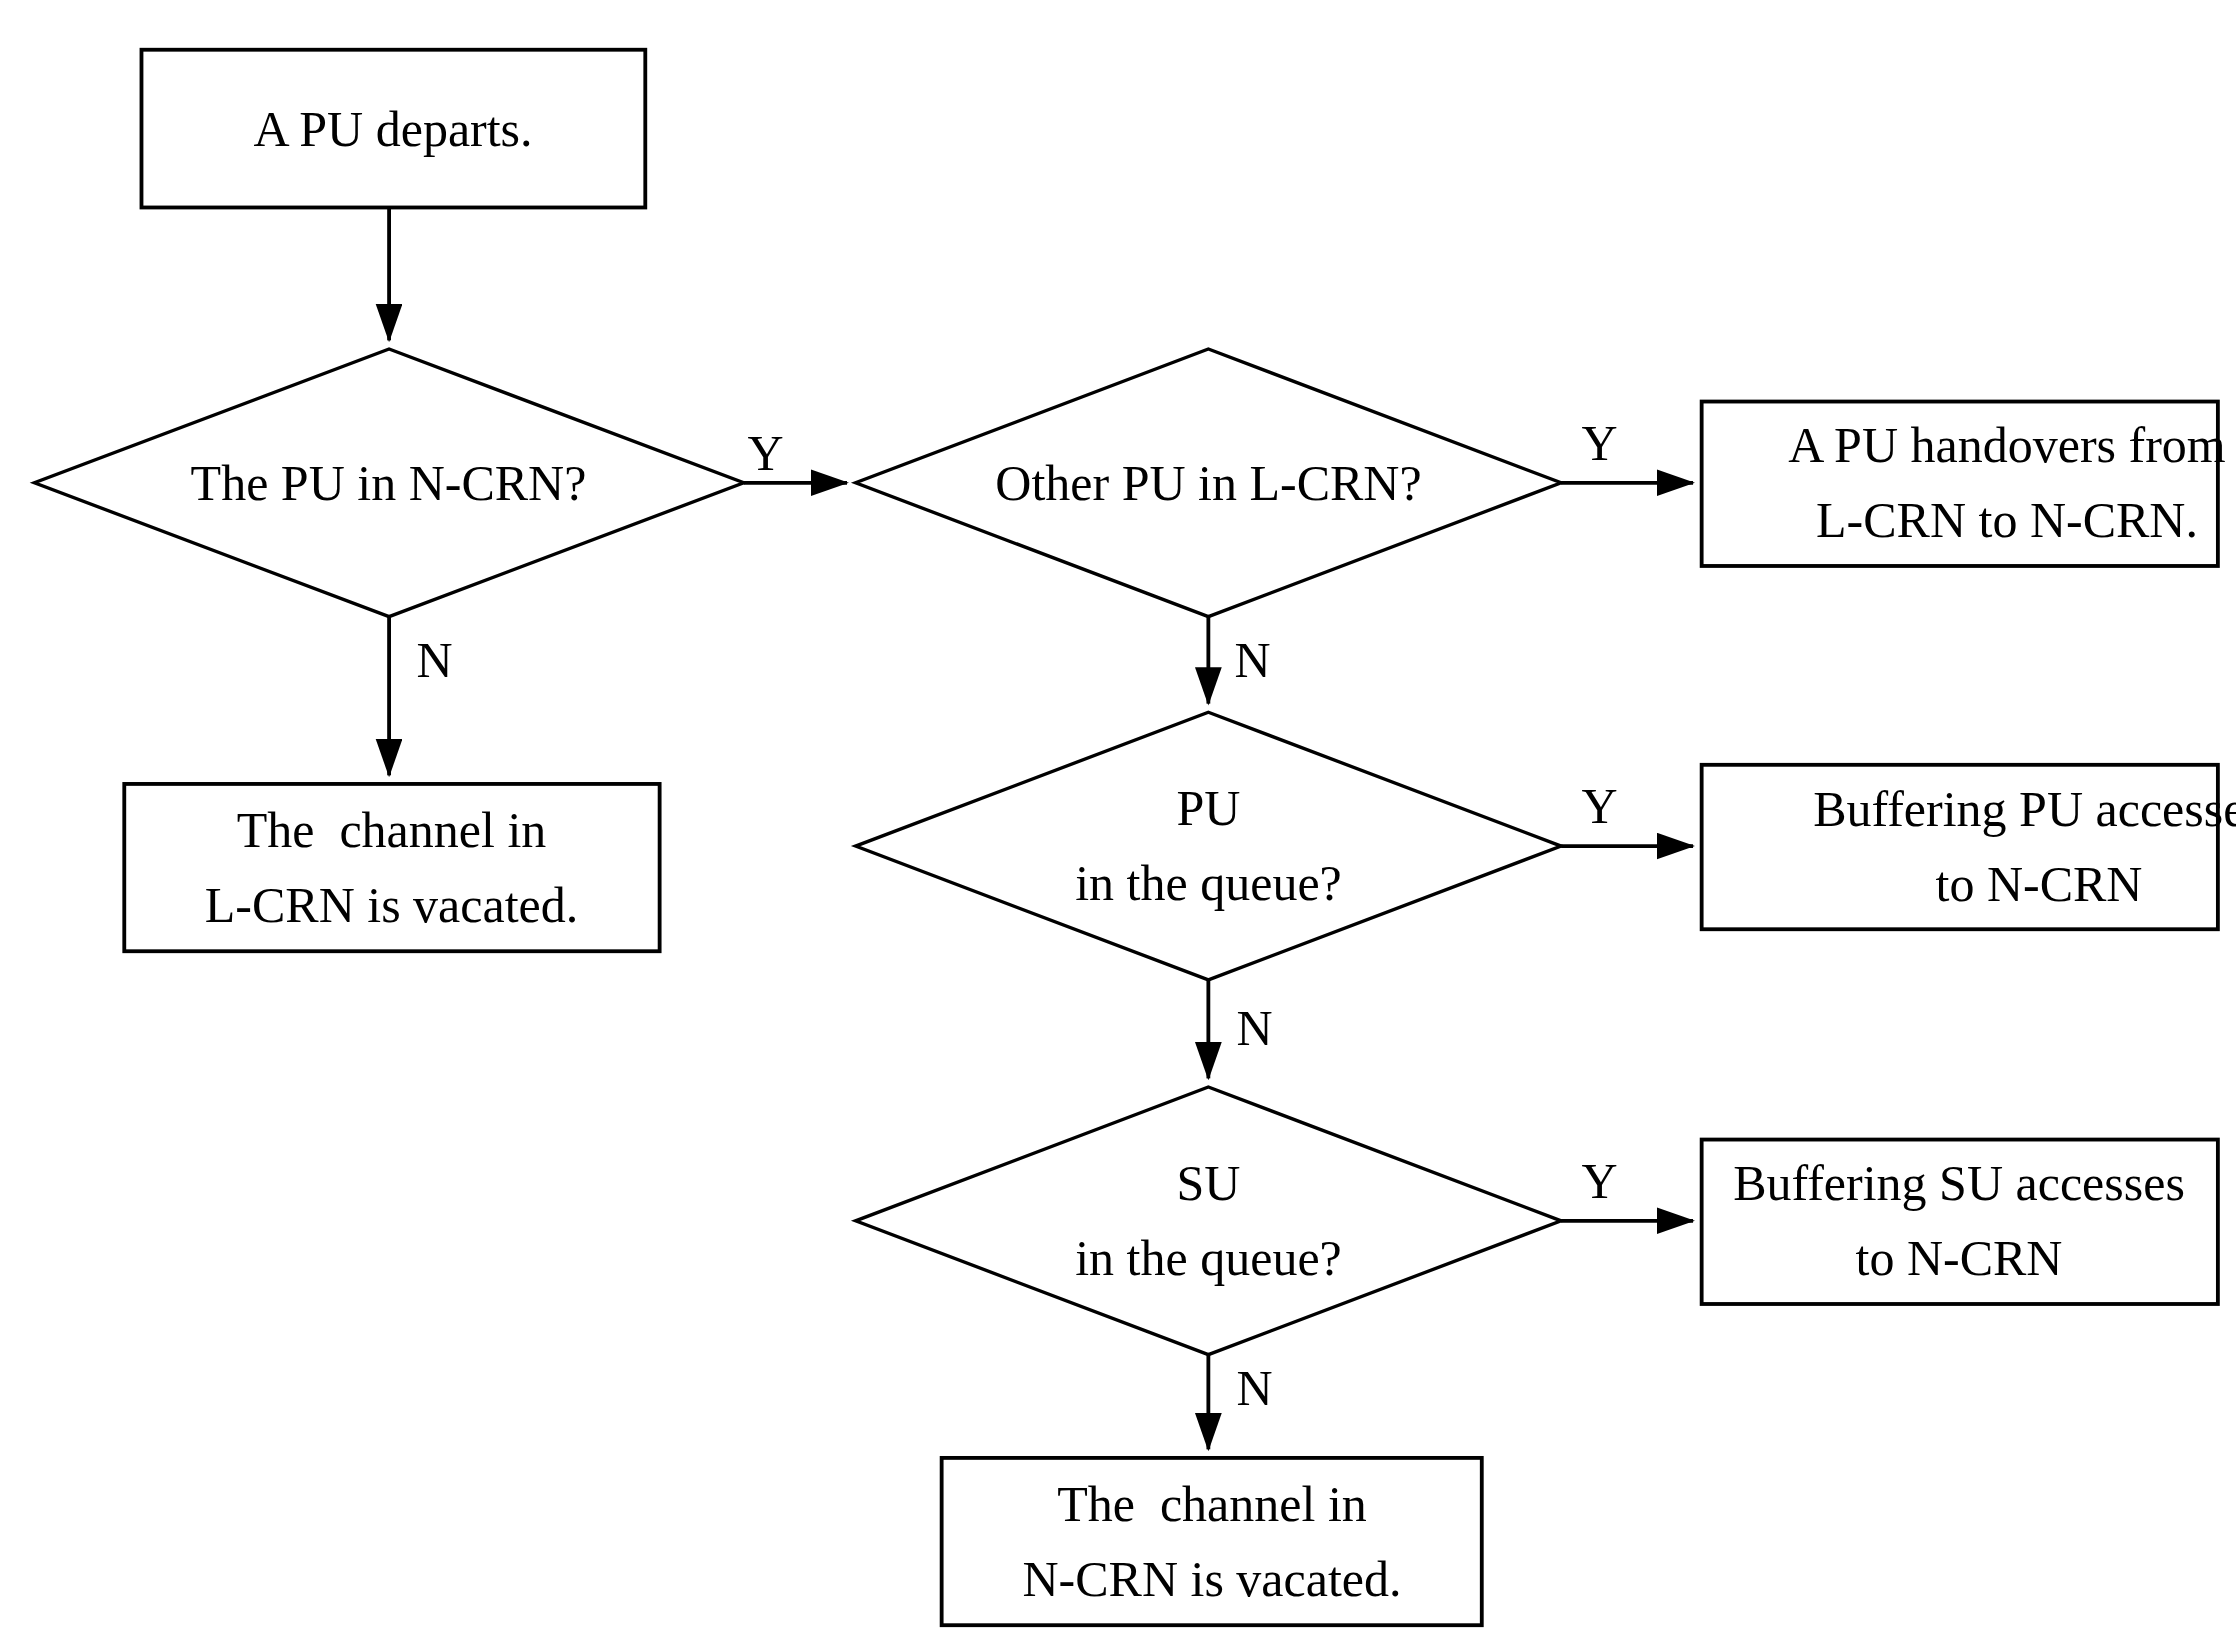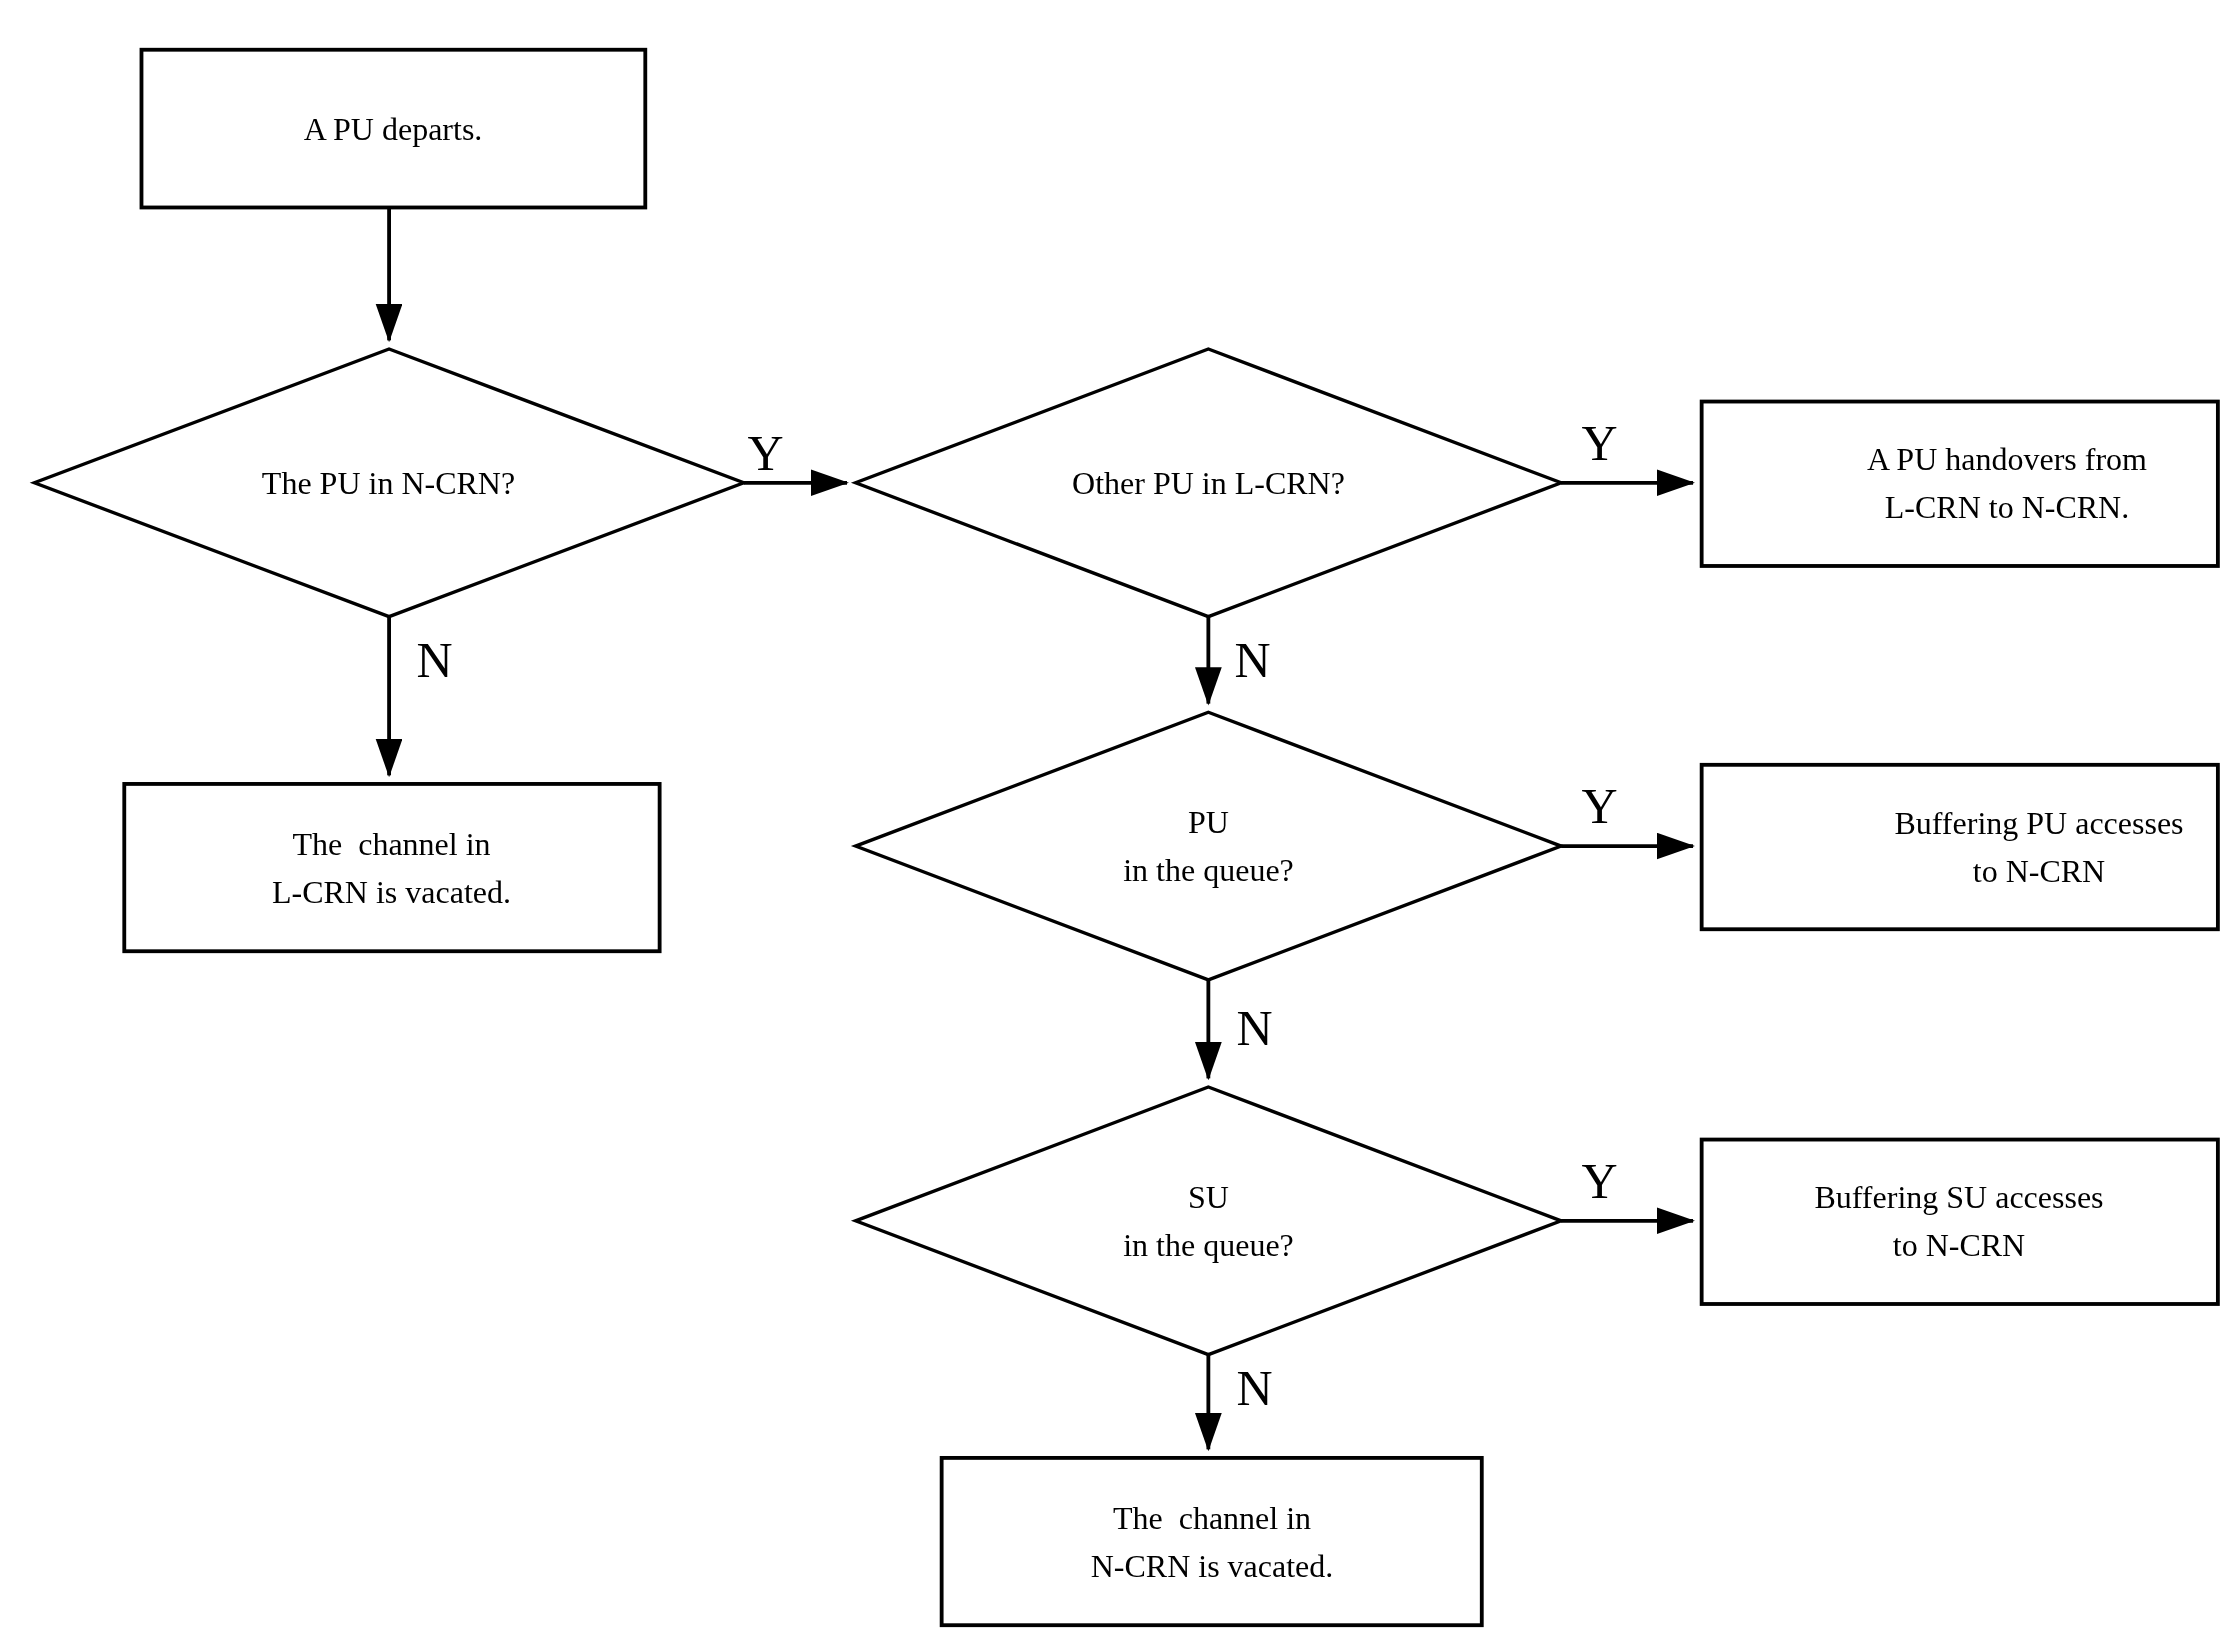--- a/index.html
+++ b/index.html
@@ -20,21 +20,21 @@
     position: absolute;
     left: 0;
     top: 0;
   }
   .node-label {
     position: absolute;
     display: flex;
     align-items: center;
     justify-content: center;
     text-align: center;
-    font-size: 32px;
+    font-size: 50px;
     line-height: 1.5;
     white-space: pre-wrap;
     color: #000000;
   }
   .edge-label {
     position: absolute;
     display: flex;
     align-items: center;
     justify-content: center;
     font-size: 50px;

